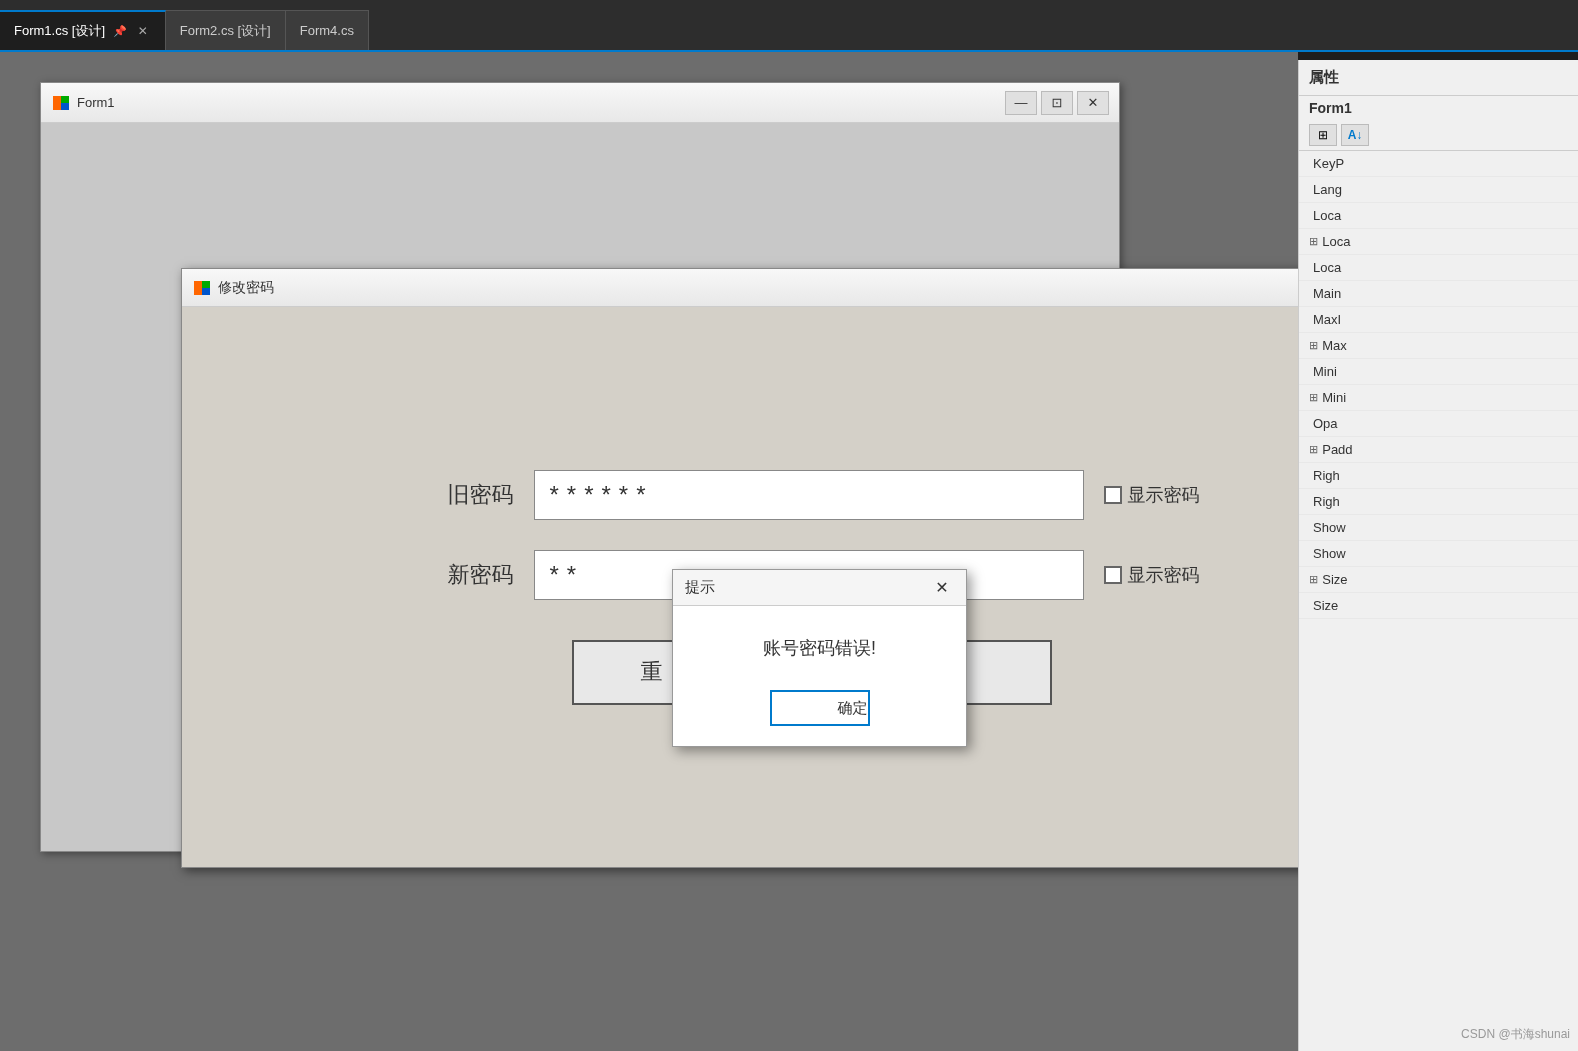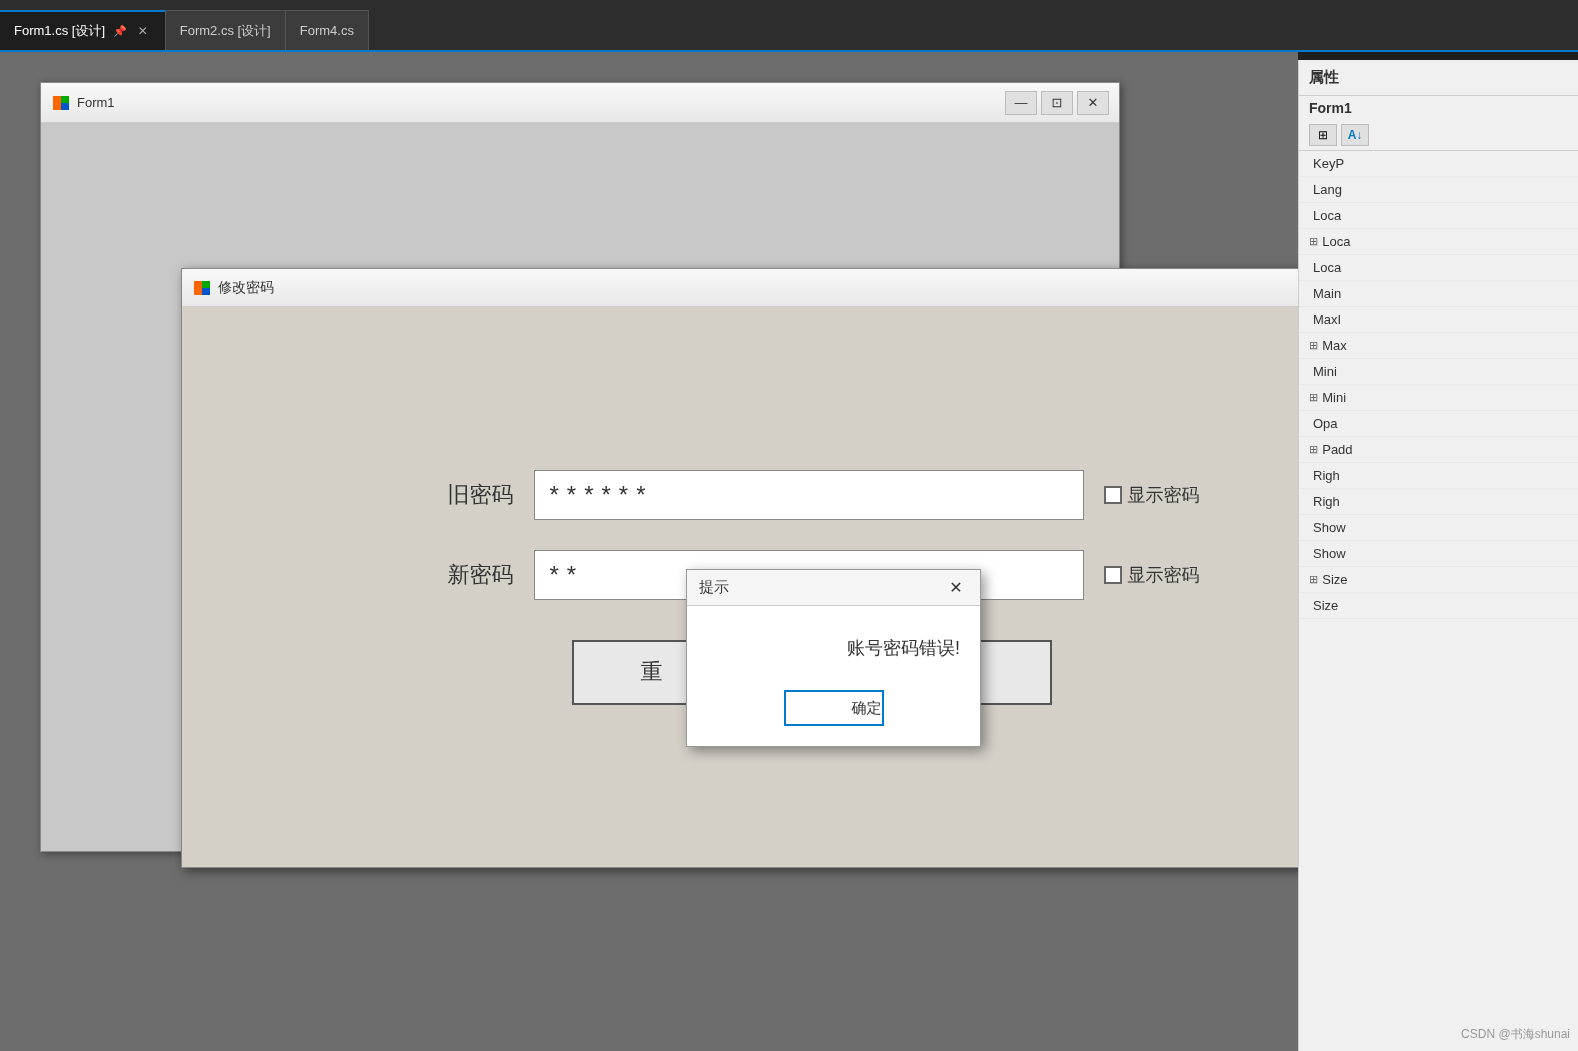--- a/index.html
+++ b/index.html
@@ -317,21 +317,20 @@
       z-index: 100;
     }
     .dialog {
       position: absolute;
       top: 300px;
       left: 490px;
       width: 295px;
       background: white;
       border: 1px solid #999;
       box-shadow: 4px 4px 12px rgba(0,0,0,0.4);
-      margin-left: 14px;
     }
     .dialog-titlebar {
       height: 36px;
       background: #f5f5f5;
       border-bottom: 1px solid #ccc;
       display: flex;
       align-items: center;
       padding: 0 12px;
     }
     .dialog-title-text {
@@ -346,21 +345,21 @@
       align-items: center;
       justify-content: center;
       font-size: 16px;
       cursor: pointer;
       color: #333;
     }
     .dialog-body {
       padding: 30px 20px 20px 20px;
       font-size: 18px;
       color: #333;
-      text-align: right;
+      text-align: center;
     }
     .dialog-footer {
       padding: 10px 20px 20px;
       display: flex;
       justify-content: center;
     }
     .dialog-ok-btn {
       width: 100px;
       height: 36px;
       background: white;

